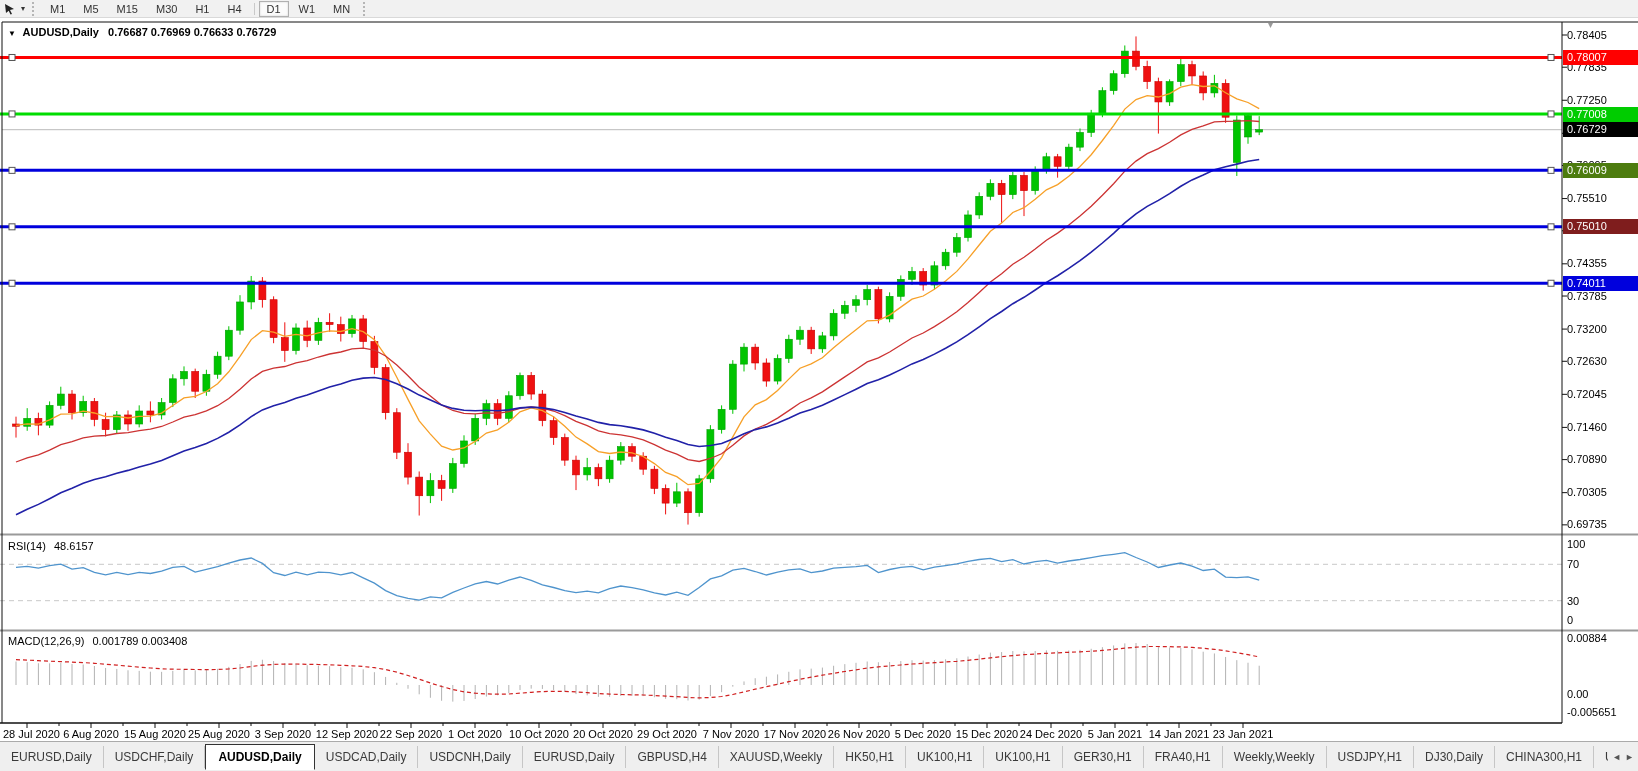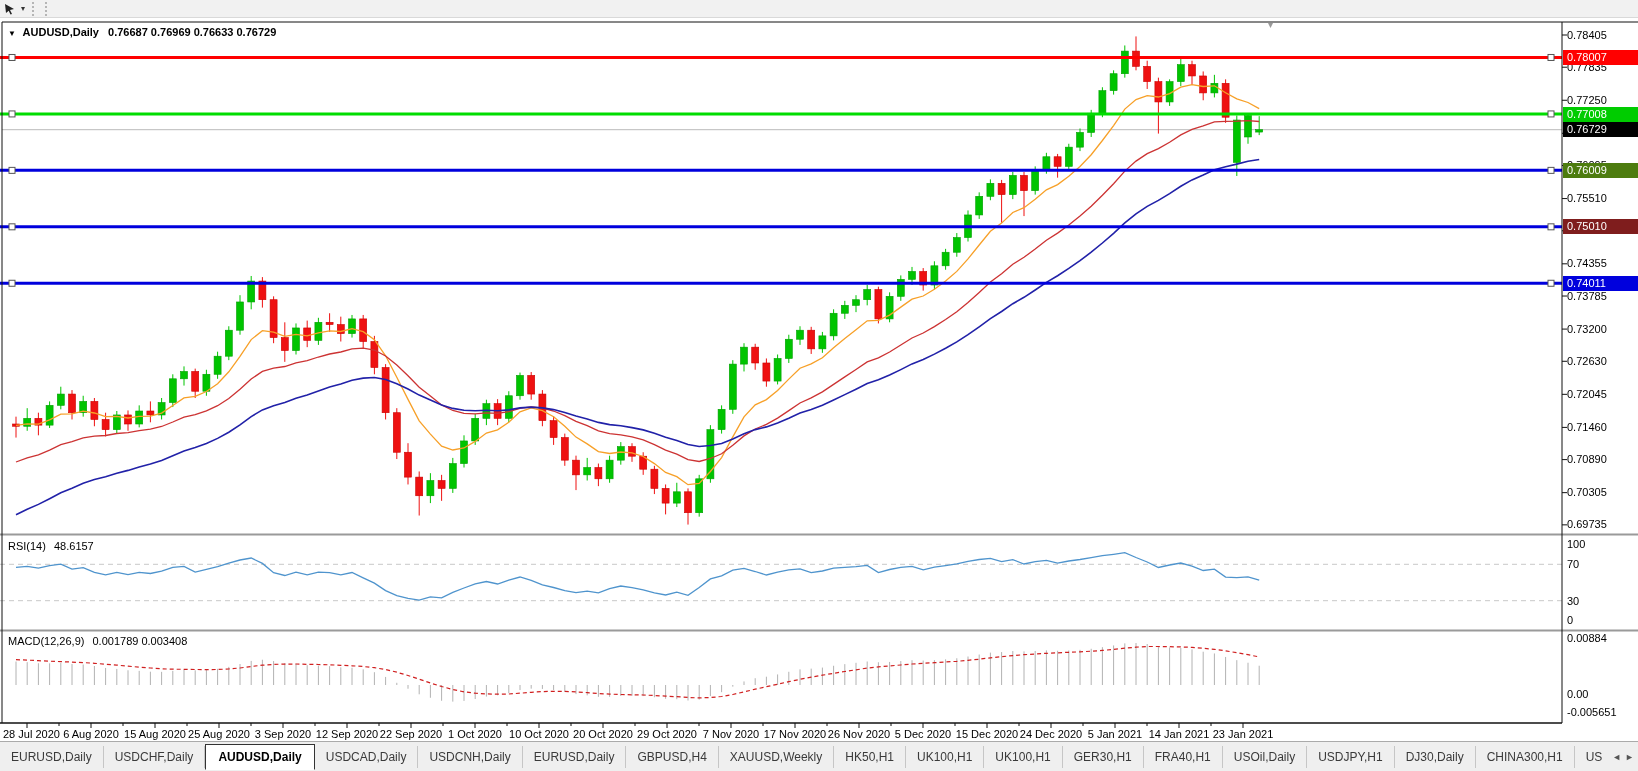--- a/index.html
+++ b/index.html
@@ -39,20 +39,32 @@
 <body>
 
 <div class="toolbar">
   <div class="tool-icon">
     <svg width="12" height="12" viewBox="0 0 12 12">
       <path d="M1 1 L10 6 L6 7 L8 11 L6.5 11.6 L4.7 7.8 L2 10 Z" fill="#222"></path>
     </svg>
   </div>
   <div class="caret">▾</div>
   <div class="grip"></div>
+  <div class="tf-buttons" id="tf-buttons" style="display:flex;align-items:center;">
+      <div class="tf-btn">M1</div>
+      <div class="tf-btn">M5</div>
+      <div class="tf-btn">M15</div>
+      <div class="tf-btn">M30</div>
+      <div class="tf-btn">H1</div>
+      <div class="tf-btn">H4</div>
+      <div class="tf-sep"></div>
+      <div class="tf-btn active">D1</div>
+      <div class="tf-btn">W1</div>
+      <div class="tf-btn">MN</div>
+    </div>
   <div class="grip"></div>
 </div>
 
 <div class="chart-window">
   <svg id="chart-svg" width="1638" height="723">
       <line x1="2" y1="111.69399999999999" x2="1562" y2="111.69399999999999" stroke="#BBBBBB" stroke-width="1"></line>
       <line x1="16" y1="398.65749999999997" x2="16" y2="419.5625000000002" stroke="#EE1111" stroke-width="1"></line>
       <rect x="12.5" y="406.00250000000045" width="7" height="2.2599999999997635" fill="#EE1111" stroke="#CC0000" stroke-width="0.6"></rect>
       <line x1="27.2" y1="390.1825000000003" x2="27.2" y2="412.7825000000003" stroke="#00C400" stroke-width="1"></line>
       <rect x="23.7" y="400.3525000000004" width="7" height="7.909999999999798" fill="#00C400" stroke="#00A000" stroke-width="0.6"></rect>
@@ -547,21 +559,21 @@
       <div class="tab">USDCAD,Daily</div>
       <div class="tab">USDCNH,Daily</div>
       <div class="tab">EURUSD,Daily</div>
       <div class="tab">GBPUSD,H4</div>
       <div class="tab">XAUUSD,Weekly</div>
       <div class="tab">HK50,H1</div>
       <div class="tab">UK100,H1</div>
       <div class="tab">UK100,H1</div>
       <div class="tab">GER30,H1</div>
       <div class="tab">FRA40,H1</div>
-      <div class="tab">USOil,Daily</div>
+      <div class="tab">Weekly,Weekly</div>
       <div class="tab">USDJPY,H1</div>
       <div class="tab">DJ30,Daily</div>
       <div class="tab">CHINA300,H1</div>
       <div class="tab">US</div>
     </div>
   <div class="tab-nav">
     <span>◄</span>
     <span>►</span>
   </div>
 </div>

